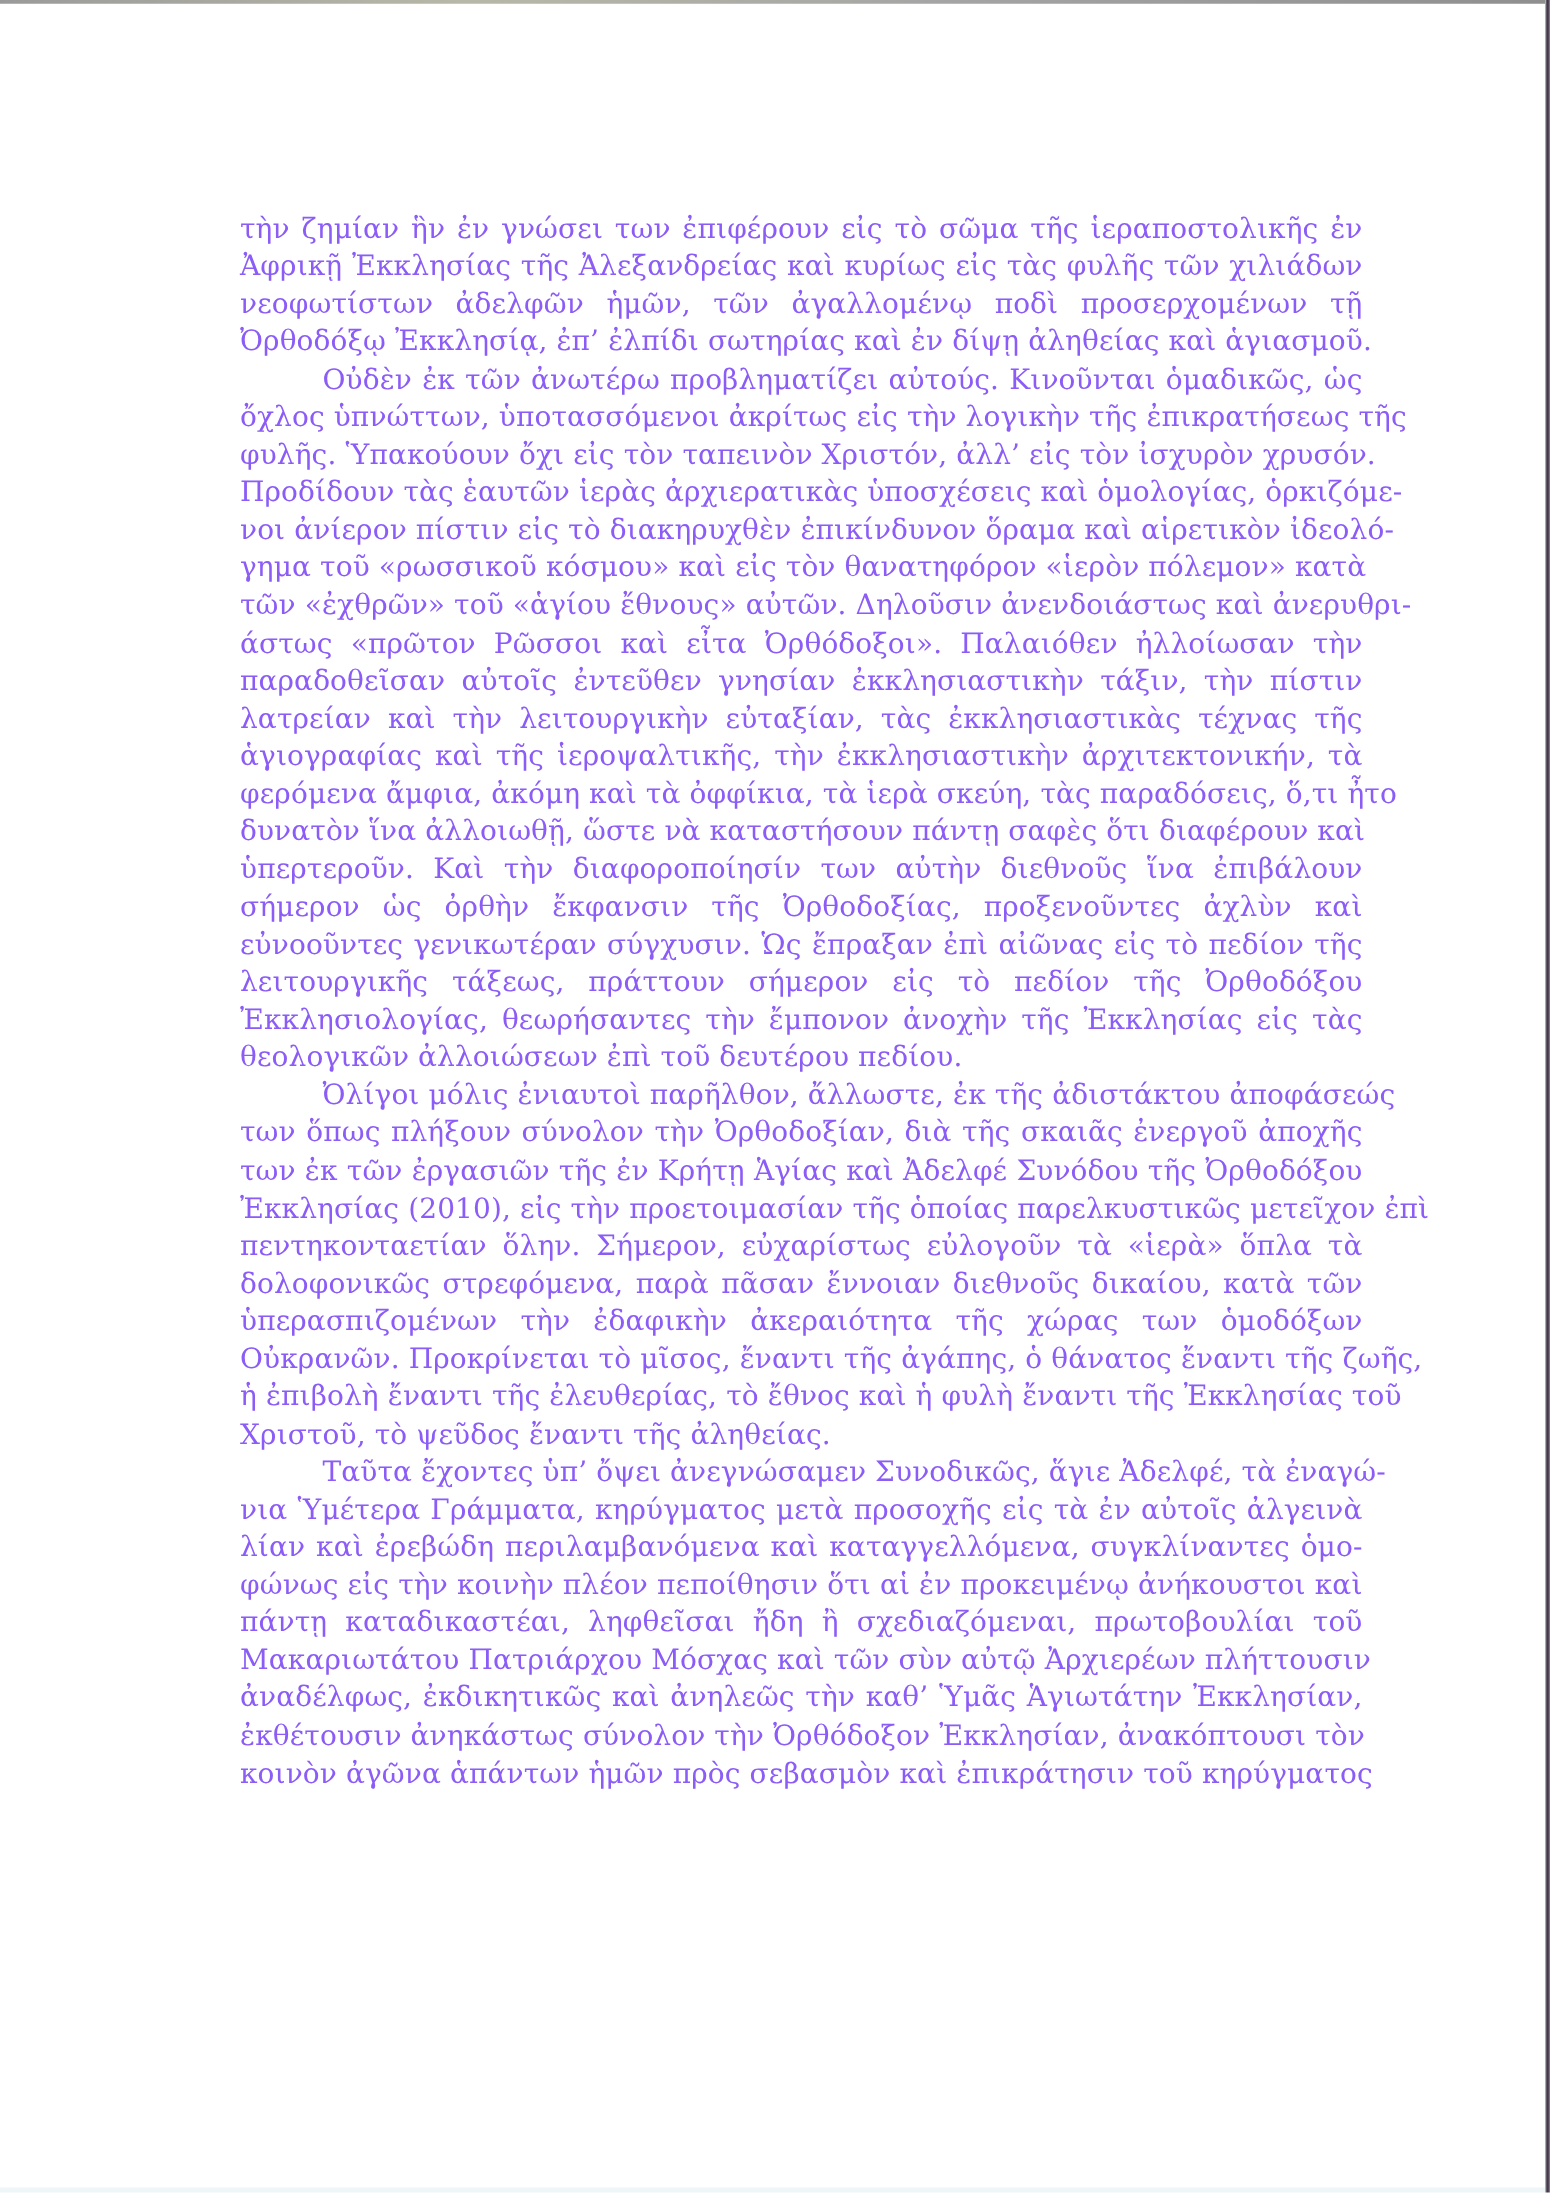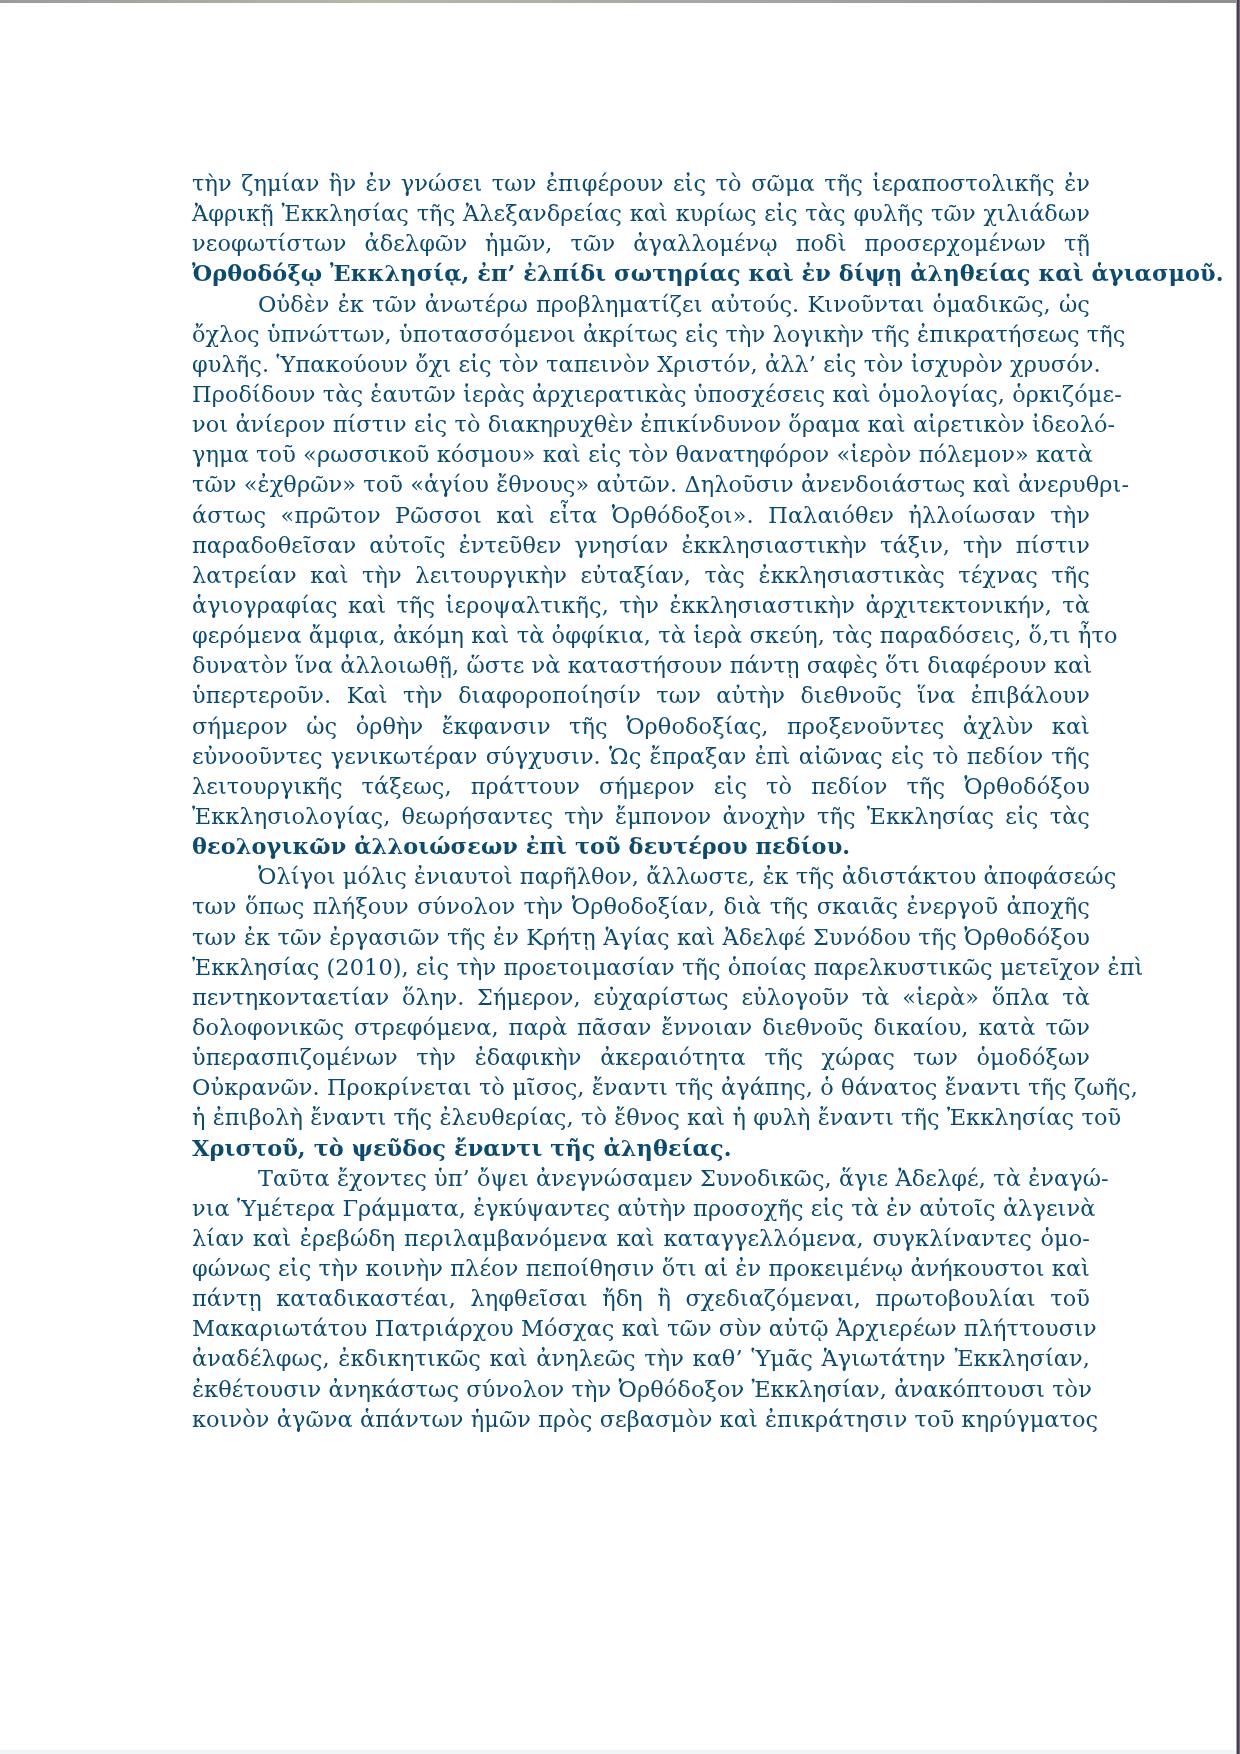--- a/index.html
+++ b/index.html
@@ -38,38 +38,37 @@
       background: #eef6f8;
     }
     .page-body {
       position: absolute;
       left: 192px;
       top: 168px;
       width: 898px;
       font-family: "DejaVu Serif", serif;
       font-size: 22.4px;
       line-height: 30.15px;
-      color: #0c4a6e;
+      color: #8b5cf6;
       letter-spacing: 0.1px;
     }
     .paragraph {
       margin: 0;
       padding: 0;
     }
     .line {
       display: block;
       text-align: justify;
       text-align-last: justify;
       white-space: nowrap;
       height: 30.15px;
       overflow: visible;
     }
     .line.last {
       text-align-last: left;
-      font-weight: bold;
     }
     .line.indent {
       padding-left: 66px;
     }
   </style>
 </head>
 <body>
 
 <div class="scan-edge-top"></div>
 <div class="scan-edge-right"></div>
@@ -114,21 +113,21 @@
     <span class="line">πεντηκονταετίαν ὅλην. Σήμερον, εὐχαρίστως εὐλογοῦν τὰ «ἱερὰ» ὅπλα τὰ</span>
     <span class="line">δολοφονικῶς στρεφόμενα, παρὰ πᾶσαν ἔννοιαν διεθνοῦς δικαίου, κατὰ τῶν</span>
     <span class="line">ὑπερασπιζομένων τὴν ἐδαφικὴν ἀκεραιότητα τῆς χώρας των ὁμοδόξων</span>
     <span class="line">Οὐκρανῶν. Προκρίνεται τὸ μῖσος, ἔναντι τῆς ἀγάπης, ὁ θάνατος ἔναντι τῆς ζωῆς,</span>
     <span class="line">ἡ ἐπιβολὴ ἔναντι τῆς ἐλευθερίας, τὸ ἔθνος καὶ ἡ φυλὴ ἔναντι τῆς Ἐκκλησίας τοῦ</span>
     <span class="line last">Χριστοῦ, τὸ ψεῦδος ἔναντι τῆς ἀληθείας.</span>
   </p>
 
   <p class="paragraph">
     <span class="line indent">Ταῦτα ἔχοντες ὑπ’ ὄψει ἀνεγνώσαμεν Συνοδικῶς, ἅγιε Ἀδελφέ, τὰ ἐναγώ-</span>
-    <span class="line">νια Ὑμέτερα Γράμματα, ἐγκύψαντες αὐτὴν προσοχῆς εἰς τὰ ἐν αὐτοῖς ἀλγεινὰ</span>
+    <span class="line">νια Ὑμέτερα Γράμματα, κηρύγματος μετὰ προσοχῆς εἰς τὰ ἐν αὐτοῖς ἀλγεινὰ</span>
     <span class="line">λίαν καὶ ἐρεβώδη περιλαμβανόμενα καὶ καταγγελλόμενα, συγκλίναντες ὁμο-</span>
     <span class="line">φώνως εἰς τὴν κοινὴν πλέον πεποίθησιν ὅτι αἱ ἐν προκειμένῳ ἀνήκουστοι καὶ</span>
     <span class="line">πάντῃ καταδικαστέαι, ληφθεῖσαι ἤδη ἢ σχεδιαζόμεναι, πρωτοβουλίαι τοῦ</span>
     <span class="line">Μακαριωτάτου Πατριάρχου Μόσχας καὶ τῶν σὺν αὐτῷ Ἀρχιερέων πλήττουσιν</span>
     <span class="line">ἀναδέλφως, ἐκδικητικῶς καὶ ἀνηλεῶς τὴν καθ’ Ὑμᾶς Ἁγιωτάτην Ἐκκλησίαν,</span>
     <span class="line">ἐκθέτουσιν ἀνηκάστως σύνολον τὴν Ὀρθόδοξον Ἐκκλησίαν, ἀνακόπτουσι τὸν</span>
     <span class="line">κοινὸν ἀγῶνα ἁπάντων ἡμῶν πρὸς σεβασμὸν καὶ ἐπικράτησιν τοῦ κηρύγματος</span>
   </p>
 </div>
 

